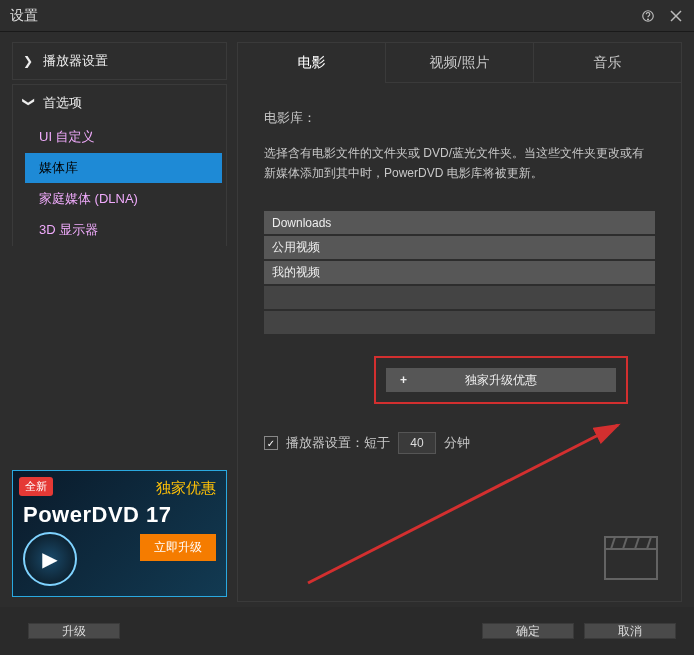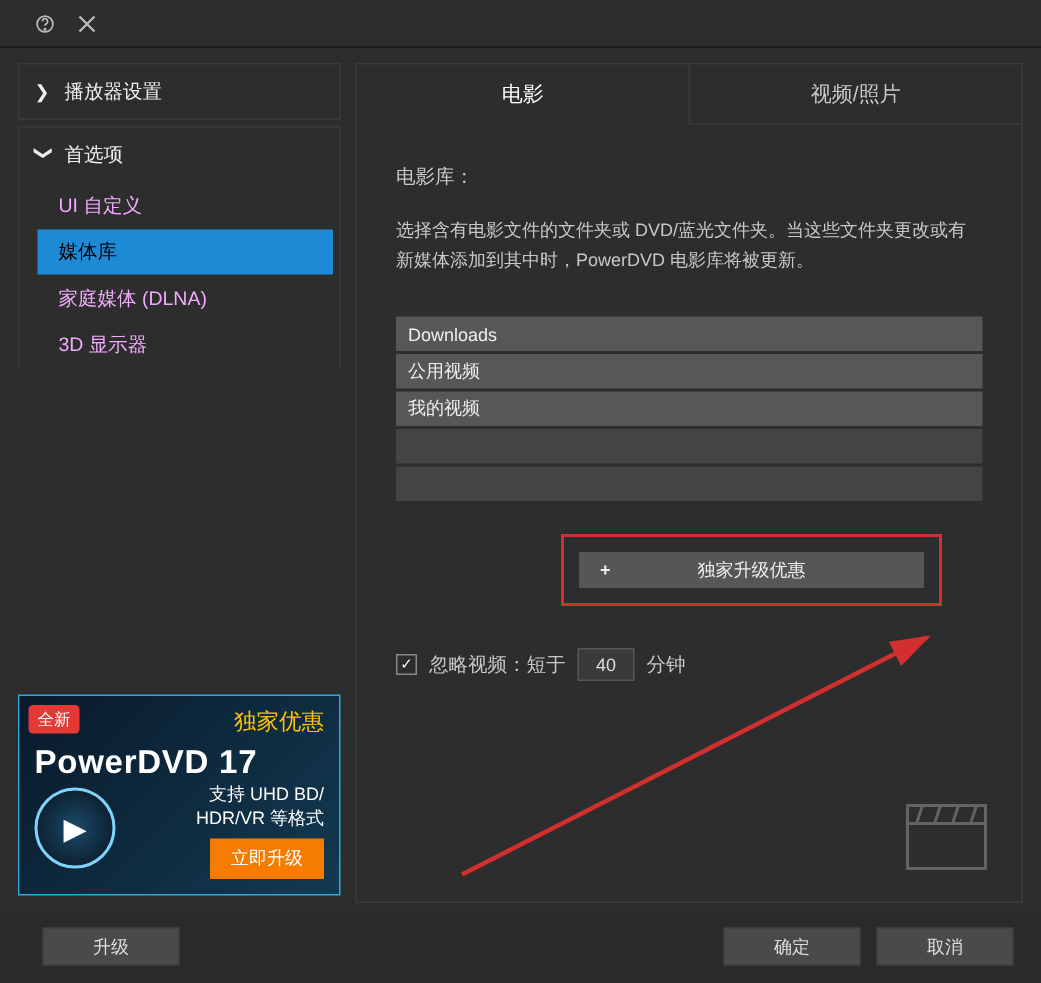--- a/index.html
+++ b/index.html
@@ -40,28 +40,29 @@
 .folder-row { background: #575757; height: 23px; display: flex; align-items: center; padding: 0 8px; font-size: 12px; color: #eee; margin-bottom: 2px; cursor: pointer; }
 .folder-row.empty { background: #575757; opacity: 0.55; cursor: default; }
 .add-wrap { border: 2px solid #d32f2f; padding: 10px; margin-top: 22px; margin-left: 110px; width: 254px; position: relative; }
 .add-btn { background: #565656; height: 24px; display: flex; align-items: center; justify-content: center; font-size: 12px; color: #eee; cursor: pointer; }
 .add-btn .plus { position: absolute; left: 24px; font-weight: bold; }
 .ignore-row { display: flex; align-items: center; margin-top: 28px; gap: 8px; font-size: 13px; }
 .checkbox { width: 14px; height: 14px; border: 1px solid #888; display: flex; align-items: center; justify-content: center; font-size: 10px; color: #fff; cursor: pointer; }
 .num-input { width: 38px; height: 22px; background: #3a3a3a; border: 1px solid #555; color: #ddd; text-align: center; font-size: 12px; }
 .corner-icon { position: absolute; right: 20px; bottom: 18px; width: 60px; height: 52px; opacity: 0.6; }
 .footer { position: absolute; left: 0; right: 0; bottom: 0; height: 48px; display: flex; align-items: center; padding: 0 18px; background: #2a2a2a; }
-.fbtn { width: 92px; height: 26px; background: #4a4a4a; border: 1px solid #3a3a3a; color: #ddd; display: flex; align-items: center; justify-content: center; font-size: 12px; cursor: pointer; margin-left: 10px; }
+.fbtn { width: 92px; height: 16px; background: #4a4a4a; border: 1px solid #3a3a3a; color: #ddd; display: flex; align-items: center; justify-content: center; font-size: 12px; cursor: pointer; margin-left: 10px; }
 .fspacer { flex: 1; }
 .arrow { position: absolute; pointer-events: none; }
 </style>
 </head>
 <body>
 
 <div class="titlebar">
+  <div class="title">设置</div>
   <div class="icon">
     <svg width="14" height="14" viewBox="0 0 24 24" fill="none" stroke="currentColor" stroke-width="2">
         <circle cx="12" cy="12" r="9"></circle>
         <path d="M9 9a3 3 0 1 1 4.5 2.6c-.9.6-1.5 1.1-1.5 2.4"></path>
         <circle cx="12" cy="18" r="0.8" fill="currentColor"></circle>
       </svg>
   </div>
   <div class="icon">
     <svg width="12" height="12" viewBox="0 0 12 12" stroke="currentColor" stroke-width="1.5">
         <line x1="1" y1="1" x2="11" y2="11"></line>
@@ -98,37 +99,36 @@
           </div>
       </div>
     </div>
 
     <div class="promo">
       <div class="promo-top">
         <span class="badge-new">全新</span>
         <div class="promo-title">独家优惠</div>
         <div class="promo-brand">PowerDVD 17</div>
         <div class="promo-thumb">▶</div>
-        <div class="promo-sub">
-          <div>支持 UHD BD/</div>
-          <div>HDR/VR 等格式</div>
-        </div>
         <div class="promo-btn">立即升级</div>
         <div style="clear:both"></div>
       </div>
     </div>
   </div>
 
   <div class="main">
     <div class="tabs">
       <div class="tab active">
           <span>电影</span>
         </div>
       <div class="tab">
           <span>视频/照片</span>
+        </div>
+      <div class="tab">
+          <span>音乐</span>
         </div>
     </div>
     <div class="panel">
       <div class="label">电影库：</div>
       <div class="desc">选择含有电影文件的文件夹或 DVD/蓝光文件夹。当这些文件夹更改或有新媒体添加到其中时，PowerDVD 电影库将被更新。</div>
       <div class="folder-list">
         <div class="folder-row">
             <span>Downloads</span>
           </div>
         <div class="folder-row">
@@ -141,21 +141,21 @@
         <div class="folder-row empty"></div>
       </div>
       <div class="add-wrap">
         <div class="add-btn">
           <span class="plus">+</span>
           <span>独家升级优惠</span>
         </div>
       </div>
       <div class="ignore-row">
         <div class="checkbox">✓</div>
-        <span>忽略视频：短于</span>
+        <span>播放器设置：短于</span>
         <input class="num-input" value="40" style="">
         <span>分钟</span>
       </div>
     </div>
     <div class="corner-icon">
       <svg width="60" height="52" viewBox="0 0 60 52" fill="none" stroke="#888" stroke-width="2">
         <rect x="4" y="18" width="52" height="30"></rect>
         <rect x="4" y="6" width="52" height="12"></rect>
         <line x1="14" y1="6" x2="10" y2="18"></line>
           <line x1="26" y1="6" x2="22" y2="18"></line>

